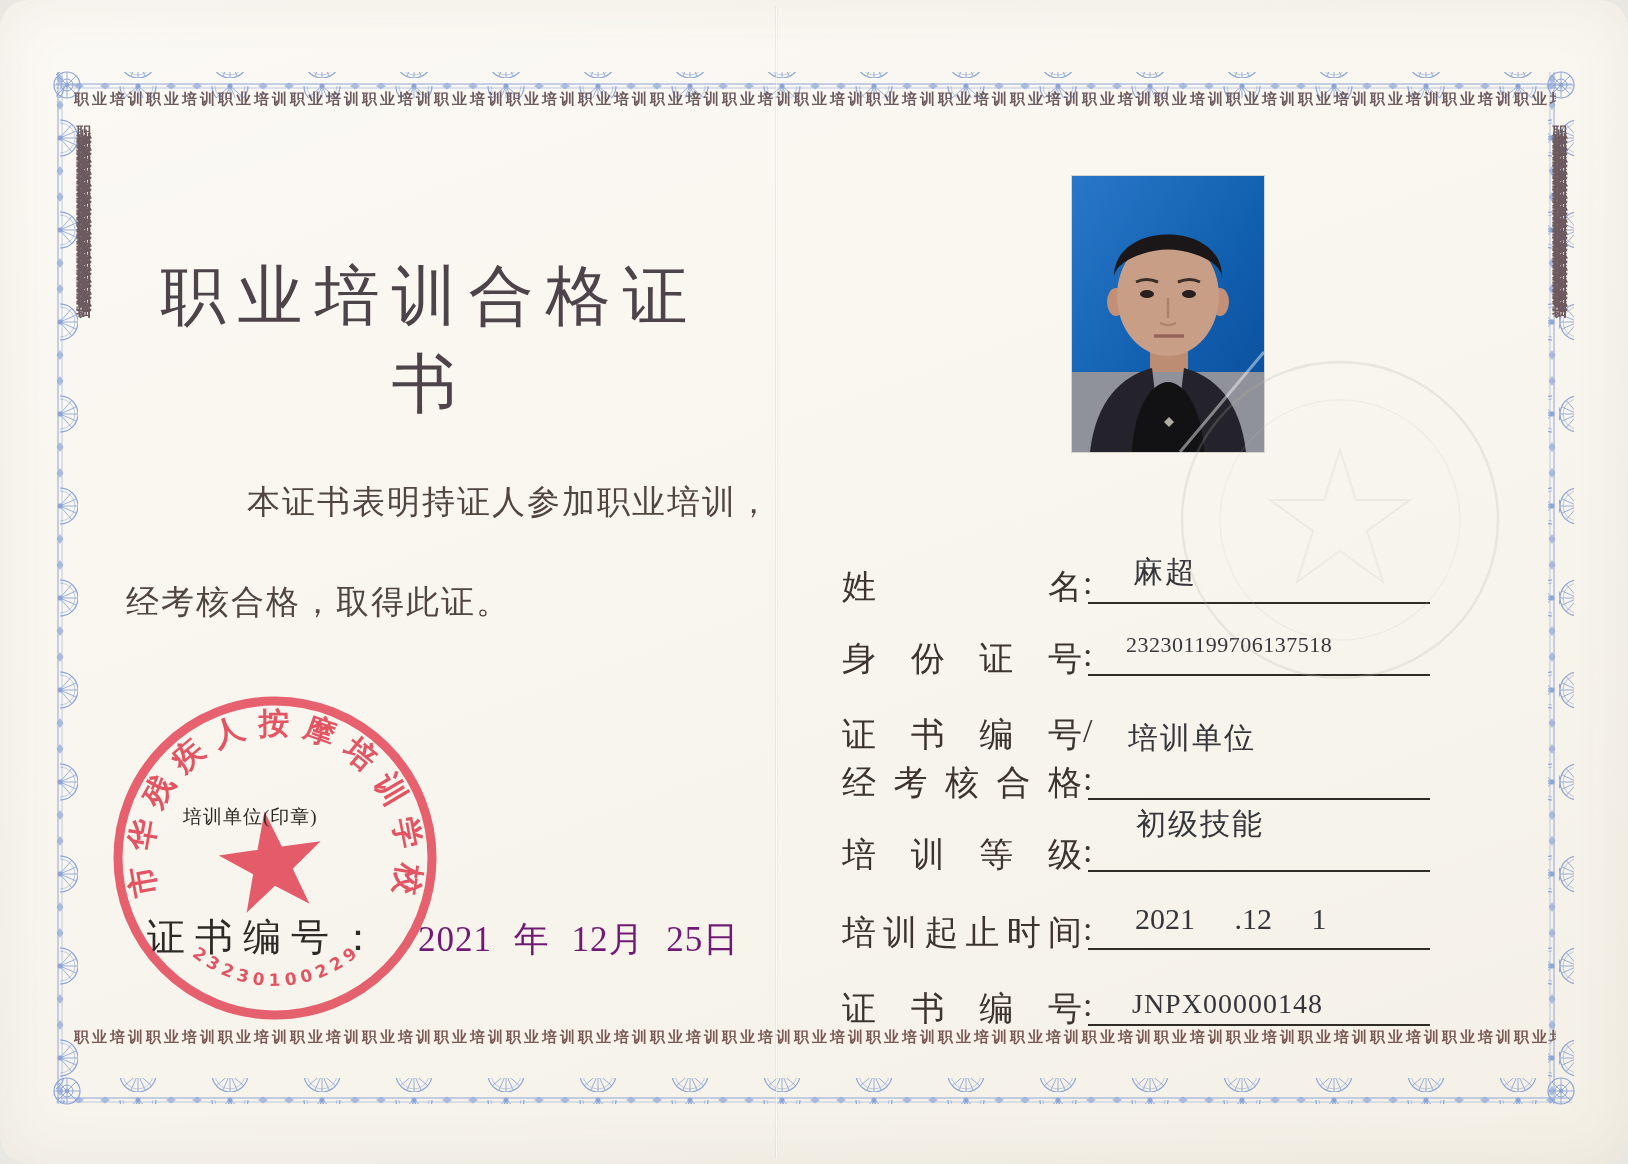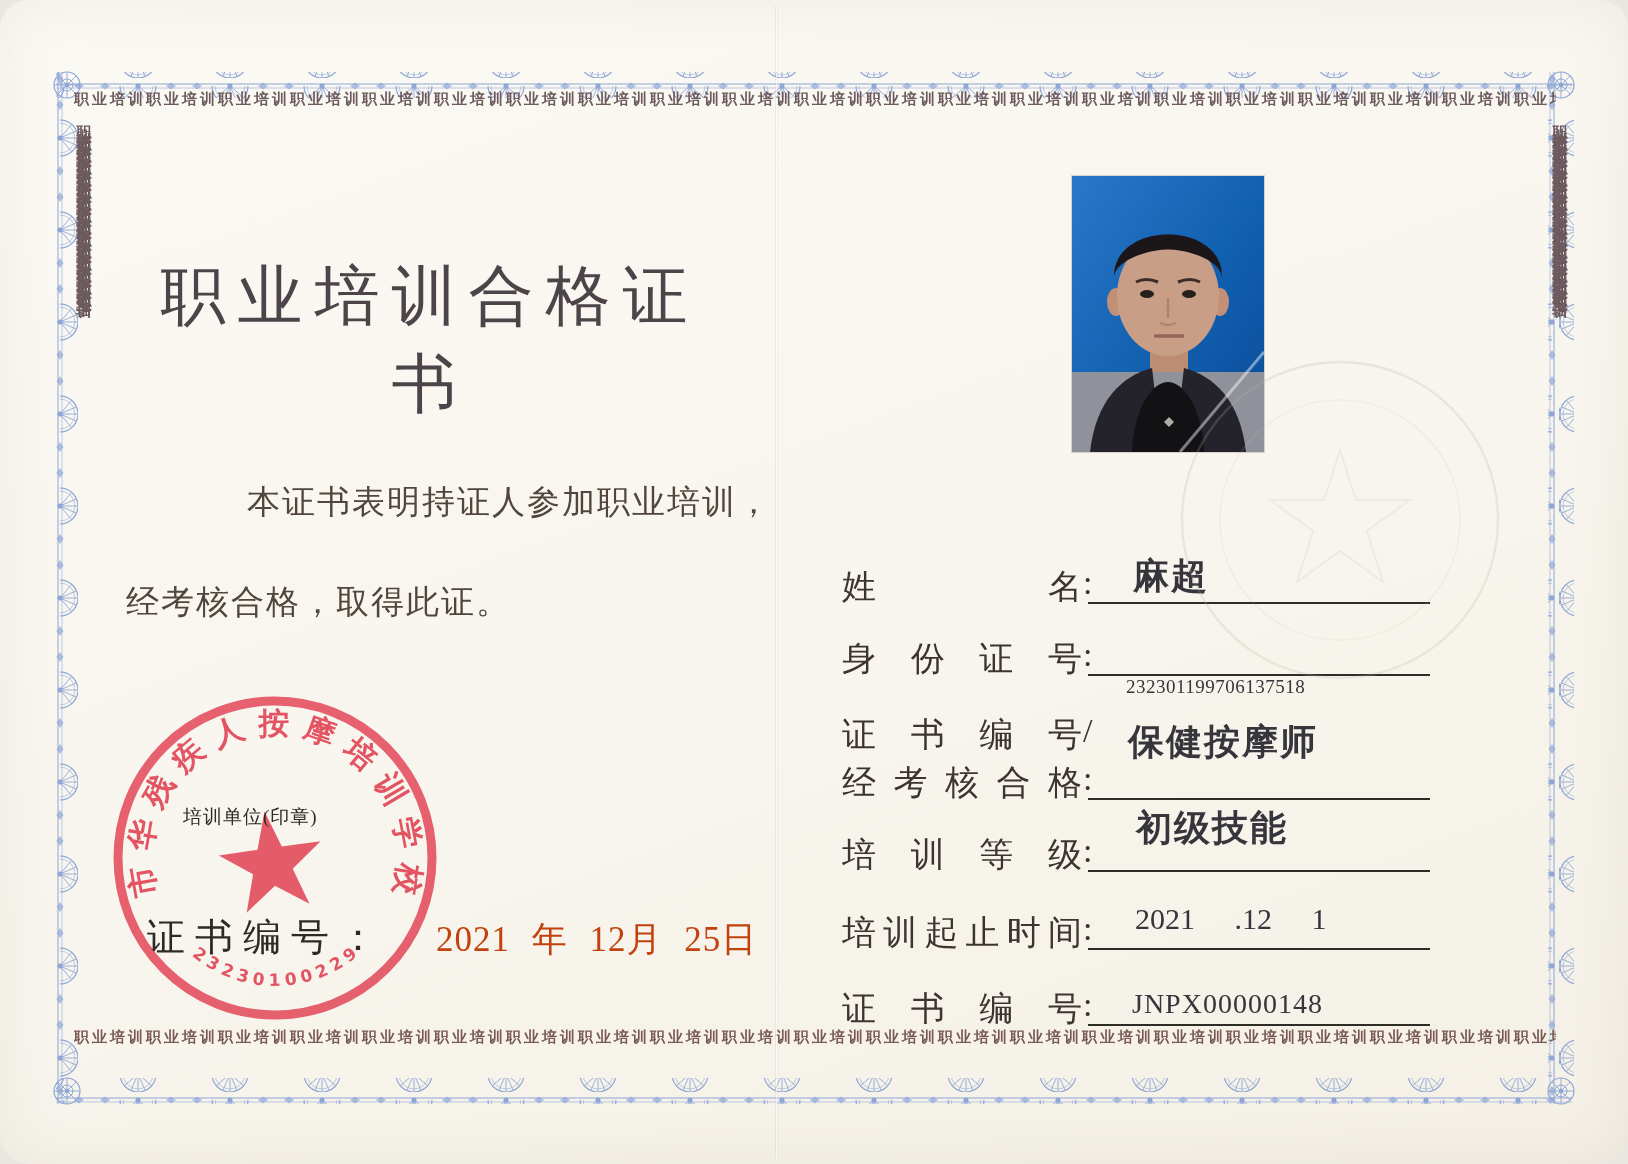--- a/index.html
+++ b/index.html
@@ -22,30 +22,30 @@
   .btext.left{left:72px;}
   .btext.right{left:1548px;}
   
   .title{position:absolute;left:130px;top:252px;width:600px;text-align:center;
          font-size:65px;letter-spacing:12px;color:#4d4449;font-weight:500;}
   .bodyline{position:absolute;font-size:33px;letter-spacing:2px;color:#51463e;}
   .body1{left:212px;top:480px;width:560px;text-align:right;}
   .body2{left:126px;top:580px;width:560px;}
   .unitlabel{position:absolute;left:183px;top:804px;font-size:19px;color:#2e2926;z-index:3;letter-spacing:1px;}
   .datelabel{position:absolute;left:147px;top:912px;font-size:38px;letter-spacing:10px;color:#2e2926;z-index:3;}
-  .datevalue{position:absolute;left:436px;top:916px;font-size:35px;color:#c2410c;word-spacing:12px;z-index:3;letter-spacing:1px;}
+  .datevalue{position:absolute;left:418px;top:916px;font-size:35px;color:#701a75;word-spacing:12px;z-index:3;letter-spacing:1px;}
   .seal{position:absolute;left:100px;top:685px;width:350px;height:350px;mix-blend-mode:multiply;opacity:.93;z-index:2;}
   
   .flabel{position:absolute;left:842px;width:240px;font-size:34px;color:#3d3430;
           text-align:justify;text-align-last:justify;}
   .fsuffix{position:absolute;left:1083px;font-size:34px;color:#3d3430;}
   .uline{position:absolute;left:1088px;width:342px;height:0;border-bottom:2px solid #2f2b27;}
   .fvalue{position:absolute;color:#35353b;}
-  .v-cjk{font-family:"Liberation Sans","DejaVu Sans",sans-serif;font-weight:700;font-size:36px;letter-spacing:2px;}
-  .v-num{font-family:"Liberation Serif","DejaVu Serif",serif;font-size:19px;letter-spacing:.5px;margin-top:44px;}
+  .v-cjk{font-family:"Liberation Sans","DejaVu Sans",sans-serif;font-weight:400;font-size:30px;letter-spacing:2px;}
+  .v-num{font-family:"Liberation Serif","DejaVu Serif",serif;font-size:22px;letter-spacing:.5px;}
   .v-code{font-family:Liberation Serif, serif;font-size:28px;letter-spacing:1px;}
   .v-date{font-family:"Liberation Serif","DejaVu Serif",serif;font-size:30px;word-spacing:32px;}
   .photo{position:absolute;left:1072px;top:176px;width:192px;height:276px;box-shadow:0 0 0 1px rgba(120,110,95,.25);}
   .emboss{position:absolute;left:1178px;top:358px;width:324px;height:324px;opacity:.5;z-index:4;pointer-events:none;}
 </style>
 </head>
 <body>
 
 <div class="sheet"></div>
 
@@ -155,21 +155,21 @@
 
 <div class="flabel" style="top:636px">身份证号</div>
 <div class="fsuffix" style="top:636px">:</div>
 <div class="fvalue v-num" style="left:1126px;top:632px">232301199706137518</div>
 <div class="uline" style="top:674px"></div>
 
 <div class="flabel" style="top:712px">证书编号</div>
 <div class="fsuffix" style="top:712px">/</div>
 <div class="flabel" style="top:760px">经考核合格</div>
 <div class="fsuffix" style="top:760px">:</div>
-<div class="fvalue v-cjk" style="left:1128px;top:718px">保健按摩师</div>
+<div class="fvalue v-cjk" style="left:1128px;top:718px">培训单位</div>
 <div class="uline" style="top:798px"></div>
 
 <div class="flabel" style="top:832px">培训等级</div>
 <div class="fsuffix" style="top:832px">:</div>
 <div class="fvalue v-cjk" style="left:1136px;top:804px">初级技能</div>
 <div class="uline" style="top:870px"></div>
 
 <div class="flabel" style="top:910px">培训起止时间</div>
 <div class="fsuffix" style="top:910px">:</div>
 <div class="fvalue v-date" style="left:1135px;top:902px">2021 .12 1</div>

